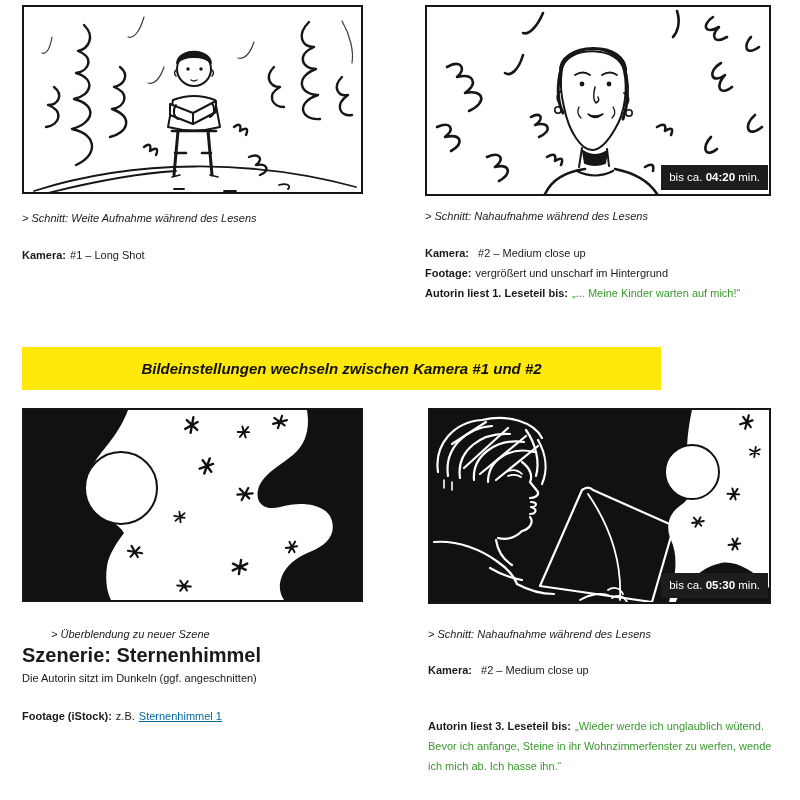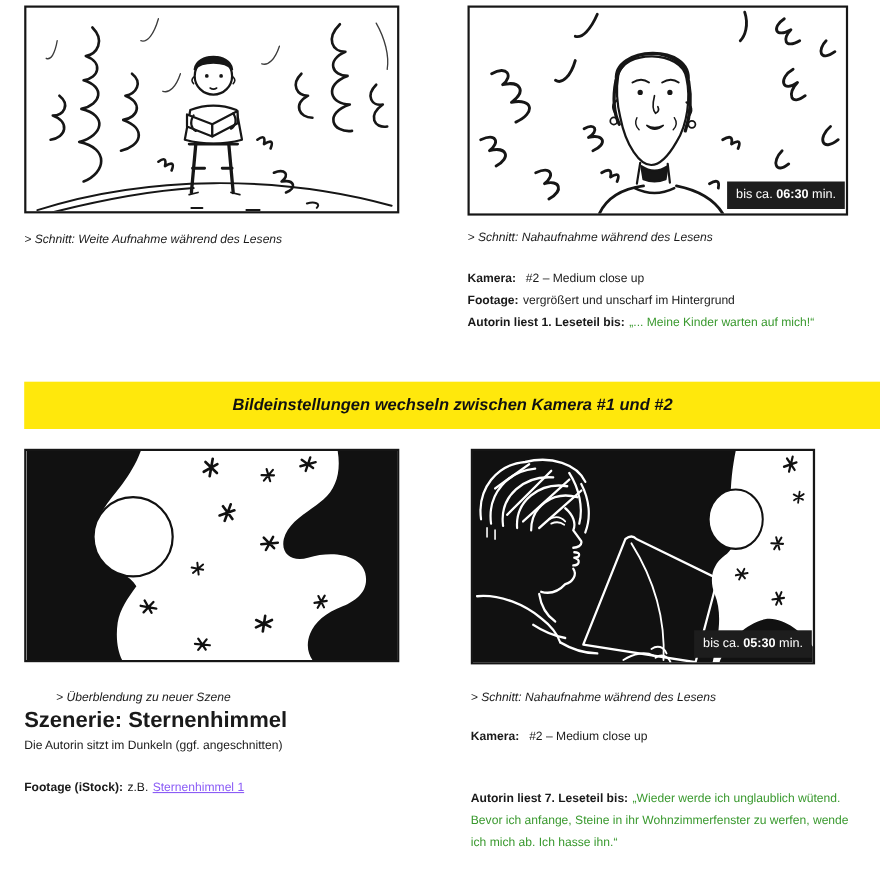--- a/index.html
+++ b/index.html
@@ -3,25 +3,25 @@
 <meta charset="utf-8">
 <style>
   html,body{margin:0;padding:0;background:#fff;}
   .page{position:relative;width:800px;height:800px;background:#fff;overflow:hidden;
         font-family:"Liberation Sans",sans-serif;color:#1a1a1a;}
   .frame{position:absolute;border:2px solid #161616;background:#fff;box-sizing:border-box;}
   .frame svg{display:block;width:100%;height:100%;}
   .t{position:absolute;font-size:11px;line-height:20px;}
   .it{font-style:italic;}
   .green{color:#39992e;}
-  .link{color:#8b5cf6;text-decoration:underline;cursor:pointer;}
+  .link{color:#0369a1;text-decoration:underline;cursor:pointer;}
   .lbl{font-weight:bold;margin-right:4px;}
   .lbl-wide{font-weight:bold;margin-right:9px;}
   .title{font-size:20px;line-height:24px;font-weight:bold;}
-  .banner{position:absolute;left:22px;top:347px;width:779px;height:43px;background:#ffe80c;
+  .banner{position:absolute;left:22px;top:347px;width:639px;height:43px;background:#ffe80c;
           display:flex;align-items:center;justify-content:center;
           font-size:15px;font-weight:bold;font-style:italic;color:#111;}
   .badge{position:absolute;right:1px;bottom:4px;background:#1d1d1d;color:#fff;
          font-size:11.5px;line-height:15px;padding:5px 8px;white-space:nowrap;}
   .badge .time{font-weight:bold;}
 </style>
 </head>
 <body>
 
 <div class="page">
@@ -113,26 +113,29 @@
         <circle cx="131" cy="103" r="3.2" stroke-width="1.6"></circle>
         <circle cx="202" cy="106" r="3.2" stroke-width="1.6"></circle>
         <path d="M155 141 L152 160 M180 142 L182 159"></path>
         <path d="M156 144 Q168 152 180 144 L178 156 Q168 160 158 156 Z" fill="#161616"></path>
         <path d="M118 187 Q128 166 158 162 M230 187 Q218 168 188 162" stroke-width="2.6"></path>
         <path d="M150 164 Q168 173 186 164" stroke-width="2.2"></path>
       </g>
     </svg>
     <div class="badge">
       <span>bis ca.</span>
-      <span class="time">06:30</span>
+      <span class="time">04:20</span>
       <span>min.</span>
     </div>
   </div>
 
   <div class="t it" style="left:22px;top:208px;">&gt; Schnitt: Weite Aufnahme während des Lesens</div>
+  <div class="t" style="left:22px;top:245px;">
+    <span class="lbl">Kamera:</span><span>#1 – Long Shot</span>
+  </div>
 
   <div class="t it" style="left:425px;top:206px;">&gt; Schnitt: Nahaufnahme während des Lesens</div>
   <div class="t" style="left:425px;top:243px;width:352px;">
     <div>
       <span class="lbl-wide">Kamera:</span><span>#2 – Medium close up</span>
     </div>
     <div>
       <span class="lbl">Footage:</span><span>vergrößert und unscharf im Hintergrund</span>
     </div>
     <div>
@@ -167,21 +170,21 @@
         <use href="#star-a" transform="translate(221,84) rotate(85) scale(0.95)"></use>
         <use href="#star-a" transform="translate(156,107) rotate(50) scale(0.75)"></use>
         <use href="#star-a" transform="translate(111,142) rotate(100) scale(0.9)"></use>
         <use href="#star-a" transform="translate(268,137) rotate(30) scale(0.8)"></use>
         <use href="#star-a" transform="translate(216,157) rotate(65)"></use>
         <use href="#star-a" transform="translate(160,176) rotate(95) scale(0.85)"></use>
       </g>
     </svg>
   </div>
 
-  <div class="frame" style="left:428px;top:408px;width:313px;height:196px;">
+  <div class="frame" style="left:428px;top:408px;width:343px;height:196px;">
     <svg viewBox="0 0 339 192" preserveAspectRatio="none">
       <defs>
         <g id="star-b" stroke="#111" stroke-width="2.2" stroke-linecap="round">
           <path d="M0 -7 L0 7 M-5 -4 L5 4 M-6 4 L5 -3"></path>
         </g>
       </defs>
       <rect x="0" y="0" width="339" height="192" fill="#111"></rect>
 
       <path d="M262 0 L339 0 L339 178 C328 164 308 150 291 153 C272 157 257 172 250 184 C247 189 246 191 246 192 L239 192 C245 168 249 148 241 130 C235 116 239 103 251 95 C261 89 263 77 259 67 C255 50 257 22 262 0 Z" fill="#fff"></path>
 
@@ -235,16 +238,16 @@
   <div class="t title" style="left:22px;top:643px;">Szenerie: Sternenhimmel</div>
   <div class="t" style="left:22px;top:706px;">
     <span class="lbl">Footage (iStock):</span><span style="margin-right:4px;">z.B.</span><span class="link">Sternenhimmel 1</span>
   </div>
 
   <div class="t it" style="left:428px;top:624px;">&gt; Schnitt: Nahaufnahme während des Lesens</div>
   <div class="t" style="left:428px;top:660px;">
     <span class="lbl-wide">Kamera:</span><span>#2 – Medium close up</span>
   </div>
   <div class="t" style="left:428px;top:716px;width:356px;">
-    <span class="lbl">Autorin liest 7. Leseteil bis:</span><span class="green">„Wieder werde ich unglaublich wütend. Bevor ich anfange, Steine in ihr Wohnzimmerfenster zu werfen, wende ich mich ab. Ich hasse ihn.“</span>
+    <span class="lbl">Autorin liest 3. Leseteil bis:</span><span class="green">„Wieder werde ich unglaublich wütend. Bevor ich anfange, Steine in ihr Wohnzimmerfenster zu werfen, wende ich mich ab. Ich hasse ihn.“</span>
   </div>
 
 </div>
 
 </body></html>

